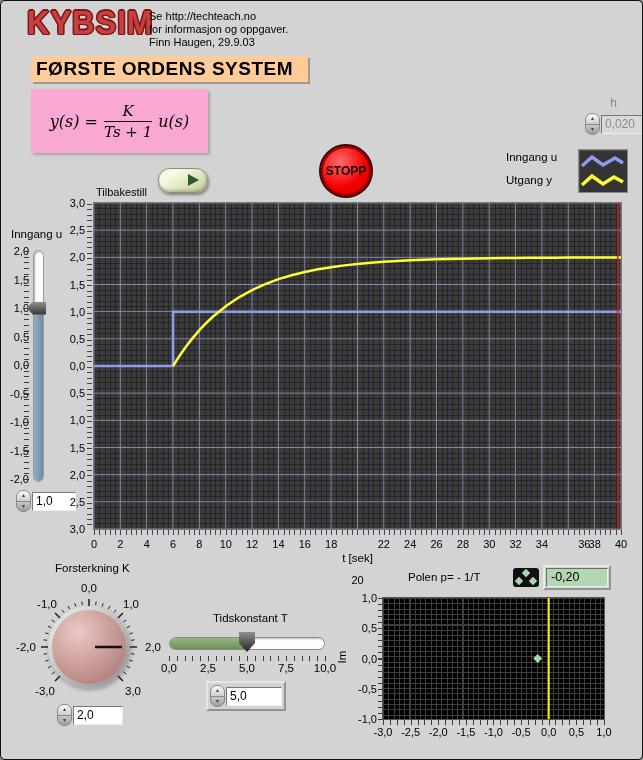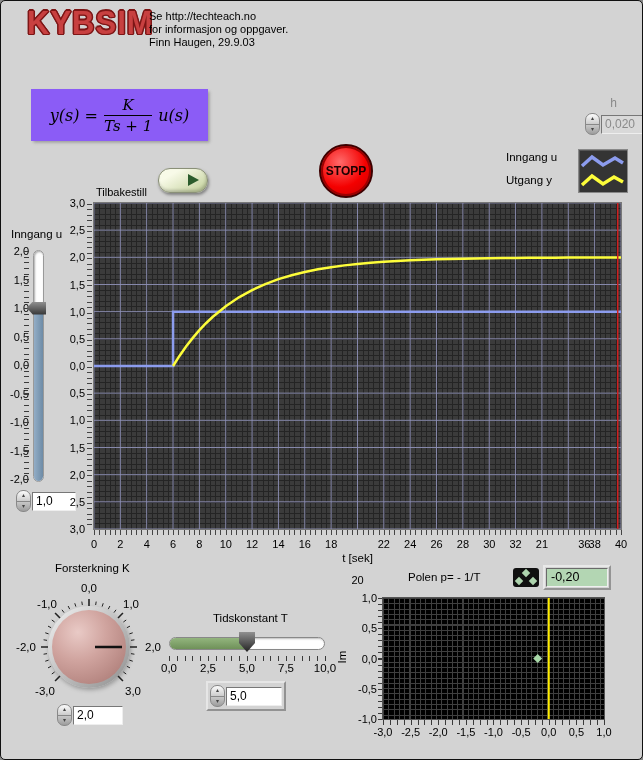--- a/index.html
+++ b/index.html
@@ -17,21 +17,21 @@
     text-shadow:-1.5px 0 #7d1616, 1.5px 0 #7d1616, 0 -1.5px #7d1616, 0 1.5px #7d1616,
                 -1px -1px #7d1616, 1px 1px #7d1616, -1px 1px #7d1616, 1px -1px #7d1616;
   }
   .info{left:148px; top:9px; font-size:11px; line-height:13px;}
   .banner{
     left:30px; top:55px; width:272px; height:26px; background:#ffcc99;
     box-shadow:2px 2px 0 #9a9a9a; font-size:19px; font-weight:bold;
     line-height:26px; padding-left:5px; letter-spacing:.5px; white-space:nowrap;
   }
   .formula-box{
-    left:30px; top:88px; width:177px; height:52px; background:#8b5cf6;
+    left:30px; top:88px; width:177px; height:64px; background:#f9a8d4;
     box-shadow:1.5px 1.5px 3px #999;
     display:flex; align-items:center; justify-content:center;
     font-family:"DejaVu Serif", serif; font-style:italic; font-size:16px;
   }
   .frac{display:inline-block; text-align:center; margin:0 6px; font-size:15px;}
   .frac .num{display:block; border-bottom:1.3px solid #000; padding:0 5px 1px;}
   .frac .den{display:block; padding-top:1px;}
   
   .h-label{left:584px; top:95px; width:57px; text-align:center; color:#8a8a8a; font-size:12px;}
   
@@ -148,20 +148,21 @@
 <body>
 
 <div id="window">
 
   <div class="abs logo">KYBSIM</div>
   <div class="abs info">
     <div>Se http://techteach.no</div>
     <div>for informasjon og oppgaver.</div>
     <div>Finn Haugen, 29.9.03</div>
   </div>
+  <div class="abs banner">FØRSTE ORDENS SYSTEM</div>
 
   <div class="abs formula-box">
     <span>y(s) =</span>
     <span class="frac">
       <span class="num">K</span>
       <span class="den">Ts + 1</span>
     </span>
     <span>u(s)</span>
   </div>
 
@@ -289,21 +290,21 @@
       <span class="tick-span" style="left: 35%;">14</span>
       <span class="tick-span" style="left: 40%;">16</span>
       <span class="tick-span" style="left: 45%;">18</span>
       <span class="tick-span" style="left: 50%; margin-top: 36px;">20</span>
       <span class="tick-span" style="left: 55%;">22</span>
       <span class="tick-span" style="left: 60%;">24</span>
       <span class="tick-span" style="left: 65%;">26</span>
       <span class="tick-span" style="left: 70%;">28</span>
       <span class="tick-span" style="left: 75%;">30</span>
       <span class="tick-span" style="left: 80%;">32</span>
-      <span class="tick-span" style="left: 85%;">21</span>
+      <span class="tick-span" style="left: 85%;">34</span>
       <span class="tick-span" style="left: 90%; margin-left: 16px;">36</span>
       <span class="tick-span" style="left: 95%;">38</span>
       <span class="tick-span" style="left: 100%;">40</span>
     </div>
   <div class="abs mc-xtitle">t [sek]</div>
 
   <div class="abs k-label">Forsterkning K</div>
   <div class="abs k-ring"></div>
   <div class="abs k-knob"></div>
   <svg class="abs k-svg" id="k-svg">

